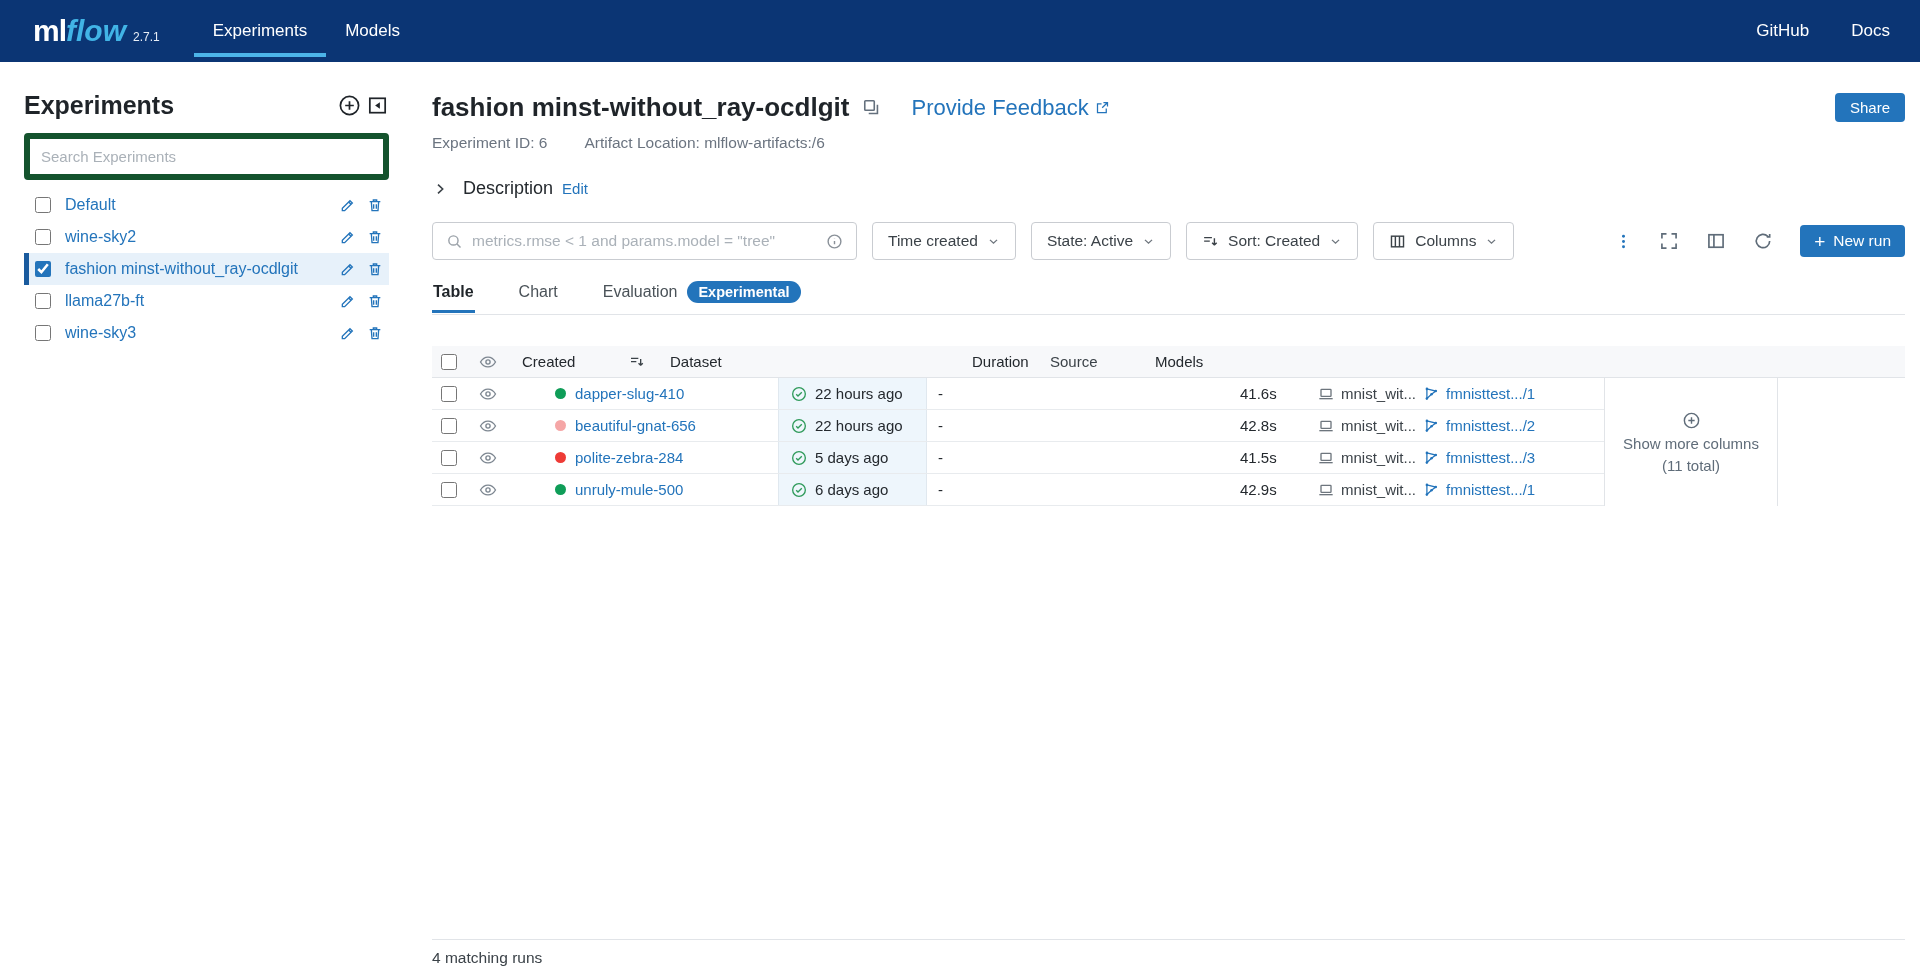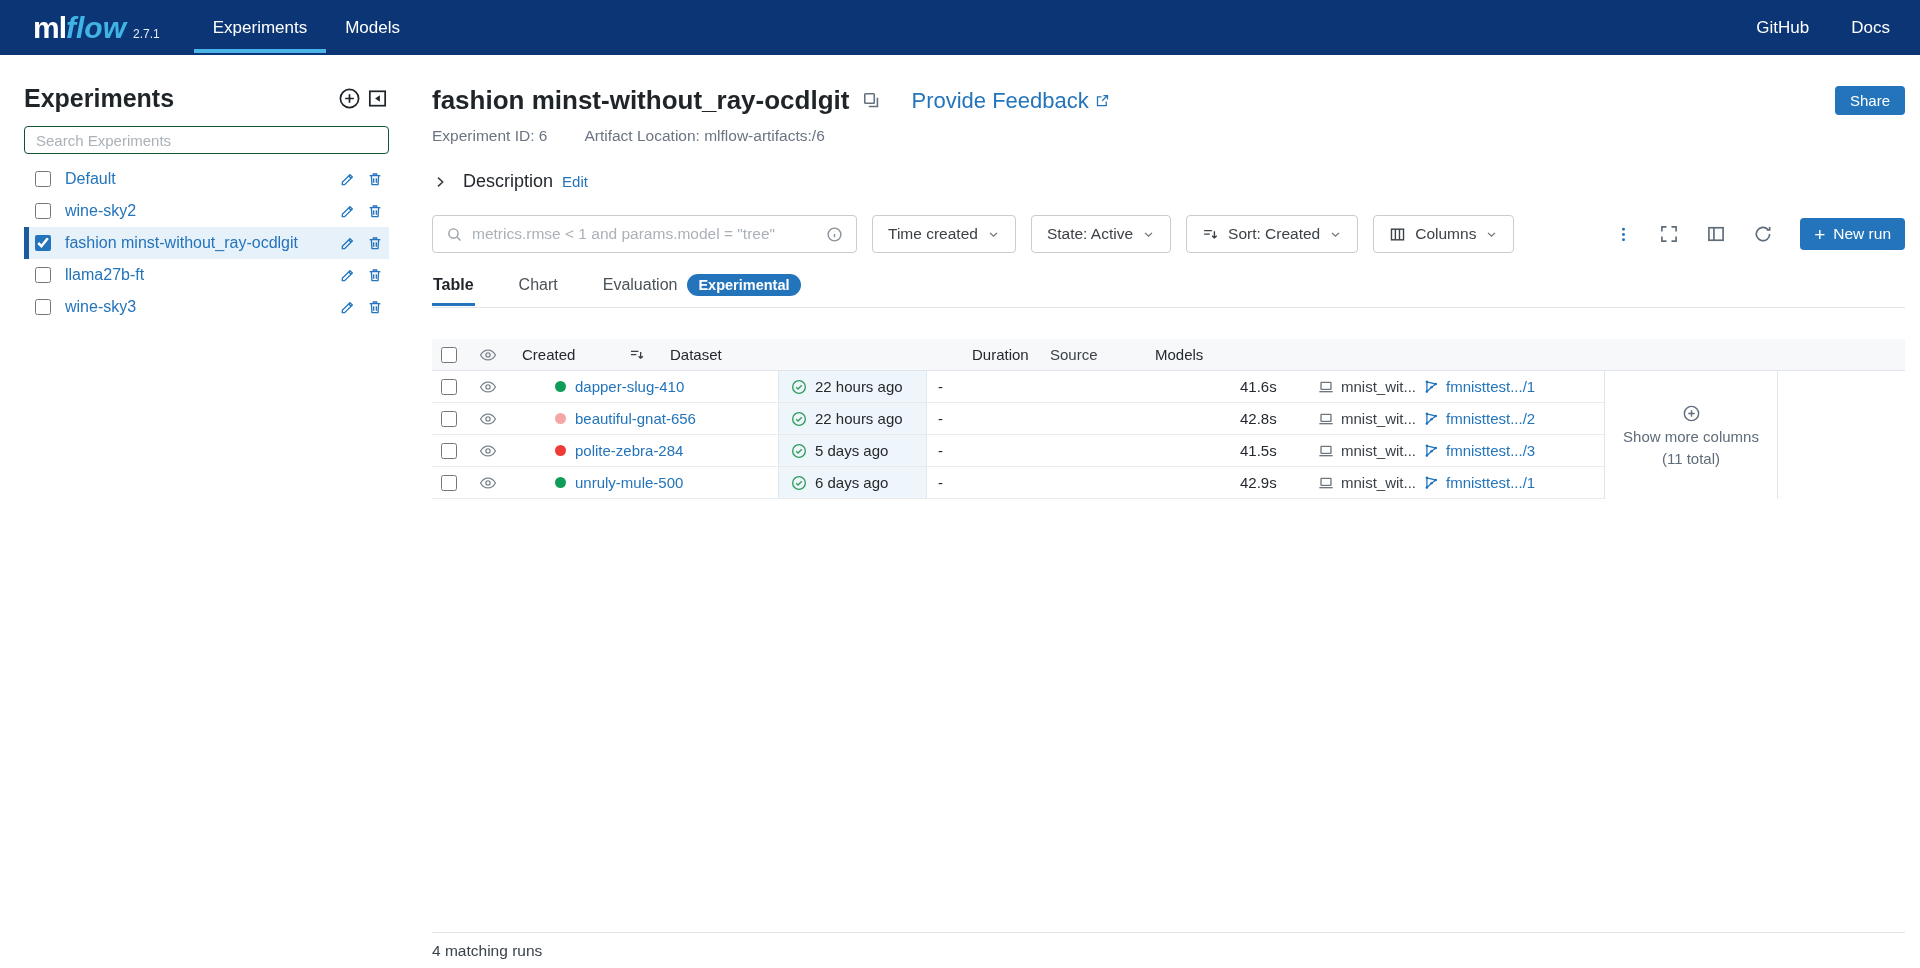--- a/index.html
+++ b/index.html
@@ -1,20 +1,20 @@
 <!DOCTYPE html>
 <html><head>
 <meta charset="utf-8">
 <style>
   * { margin:0; padding:0; box-sizing:border-box; }
   html,body { width:1920px; height:968px; overflow:hidden; background:#fff;
     font-family:"Liberation Sans", sans-serif; color:#24292e; }
 
   
-  .navbar { height:55px; background:#0b3574; display:flex; align-items:center;
+  .navbar { height:62px; background:#0b3574; display:flex; align-items:center;
     padding:0 0 0 33px; color:#fff; }
   .logo { display:flex; align-items:baseline; cursor:pointer; }
   .logo-ml { font-size:30px; font-weight:700; letter-spacing:-1px; }
   .logo-flow { font-size:30px; font-weight:700; font-style:italic; color:#41b4e6; }
   .logo-version { font-size:12px; margin-left:7px; color:#e8eef6; }
   .nav-tabs { display:flex; height:51px; margin-left:34px; }
   .nav-tab { position:relative; display:flex; align-items:center; padding:0 19px;
     font-size:17px; cursor:pointer; }
   .nav-tab.active::after { content:""; position:absolute; left:0; right:0; bottom:0;
     height:4px; background:#4cb4e8; }
@@ -24,21 +24,21 @@
 
   .app { display:flex; height:917px; }
 
   
   .sidebar { width:413px; flex-shrink:0; padding:29px 24px 0 24px; }
   .sidebar-head { display:flex; align-items:center; justify-content:space-between; }
   .sidebar-title { font-size:25px; font-weight:700; color:#1f2429; }
   .sidebar-icons { display:flex; align-items:center; gap:5px; }
   .icon-btn { display:flex; align-items:center; cursor:pointer; color:#1f2429; }
   .sidebar-search { margin-top:13px; }
-  .sidebar-search input { width:100%; height:28px; border:1px solid #14532d;
+  .sidebar-search input { width:100%; height:47px; border:6px solid #14532d;
     border-radius:4px; padding:0 11px; font-size:15px; color:#333; outline:none; }
   input::placeholder { color:#aab1b8; }
   .exp-list { margin-top:9px; }
   .exp-item { position:relative; display:flex; align-items:center; height:32px;
     padding:0 6px 0 11px; }
   .exp-item.selected { background:#e7f1fa; }
   .exp-item.selected::before { content:""; position:absolute; left:0; top:0;
     bottom:0; width:5px; background:#1a5b9e; }
   .exp-item input[type=checkbox] { width:16px; height:16px; accent-color:#2374bb;
     cursor:pointer; flex-shrink:0; }

